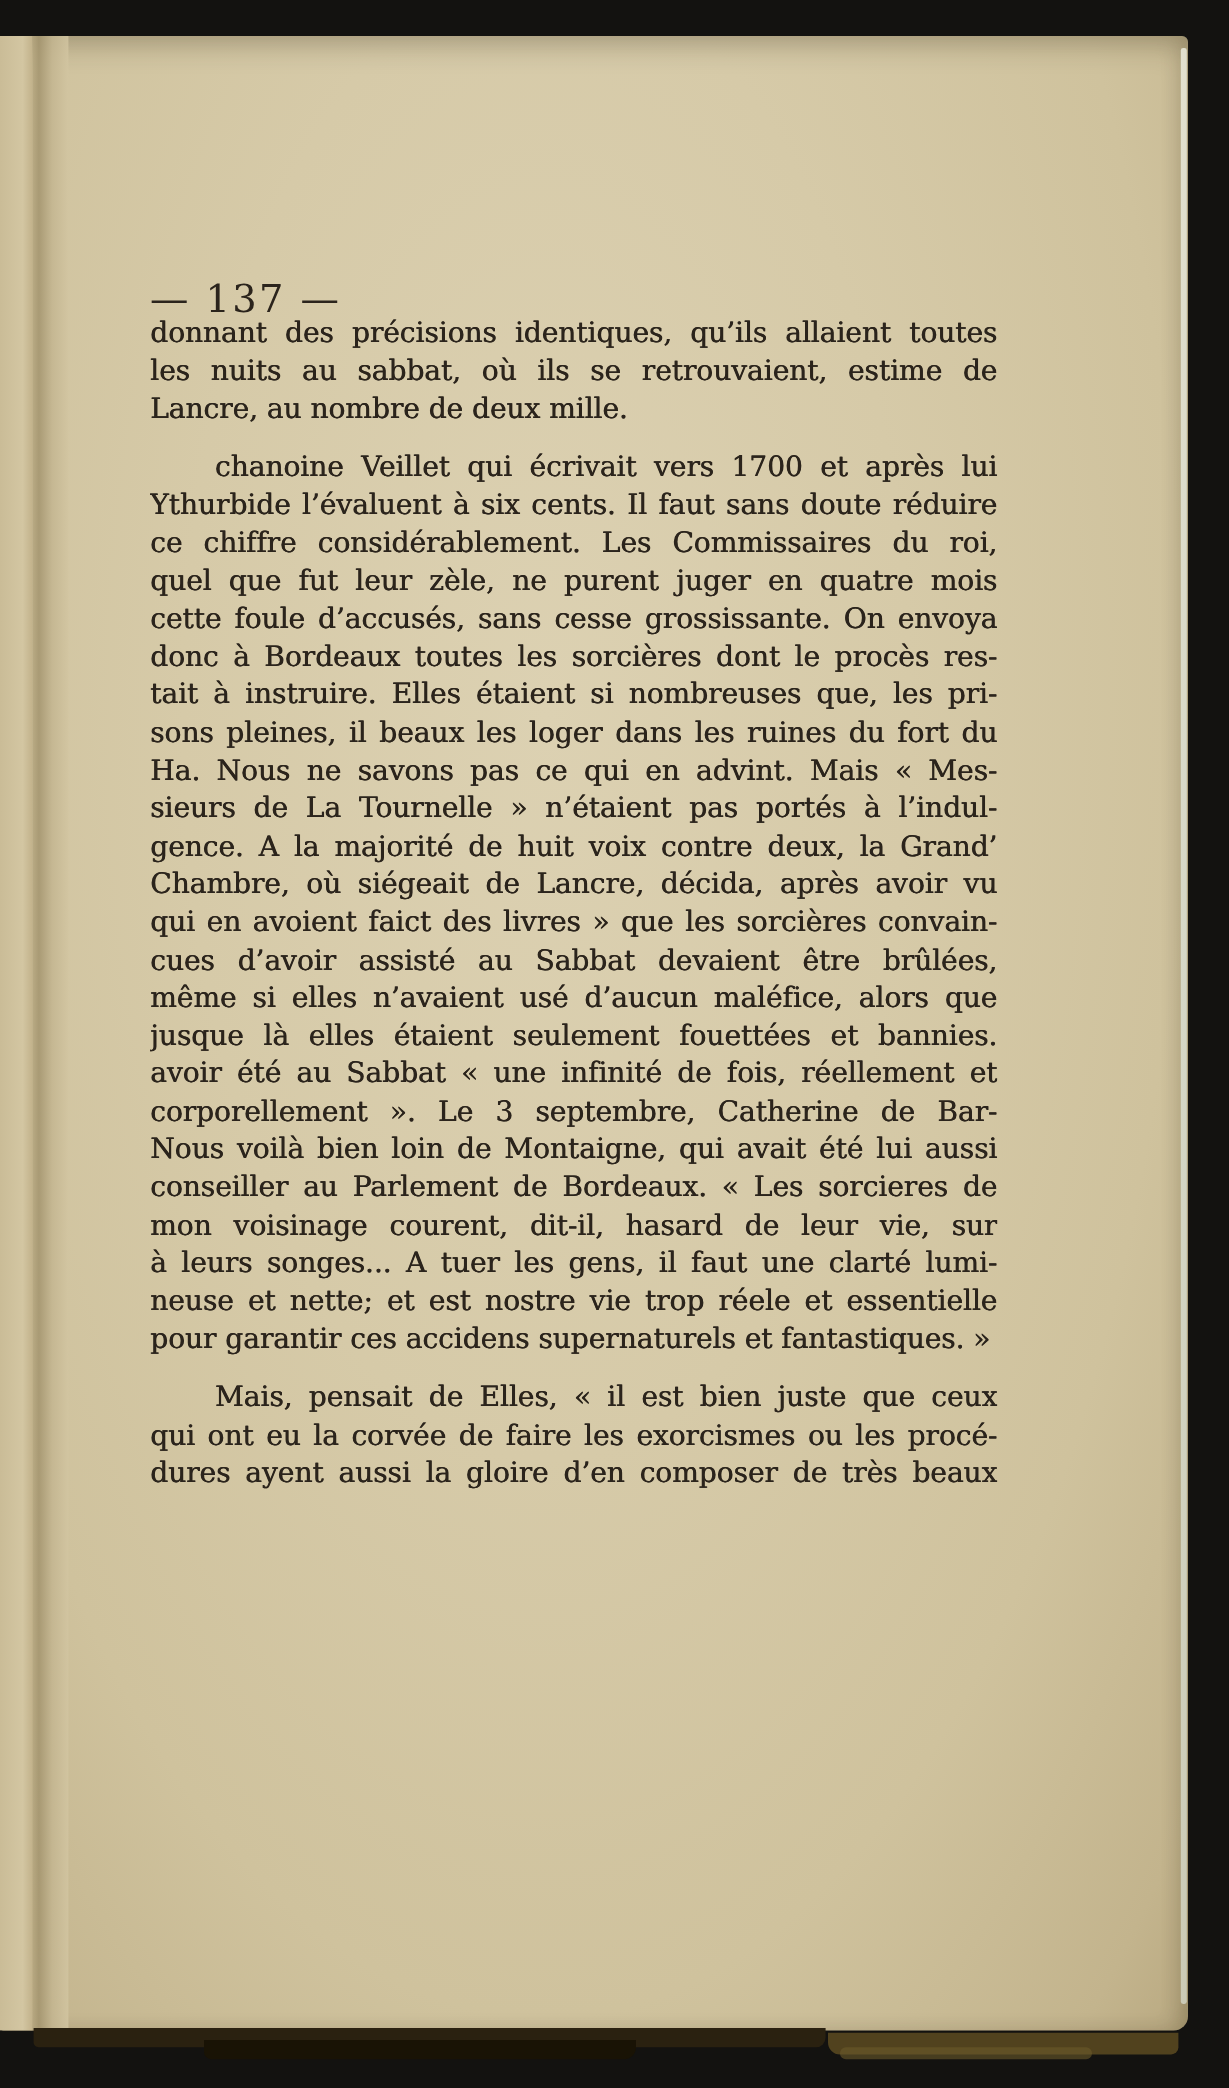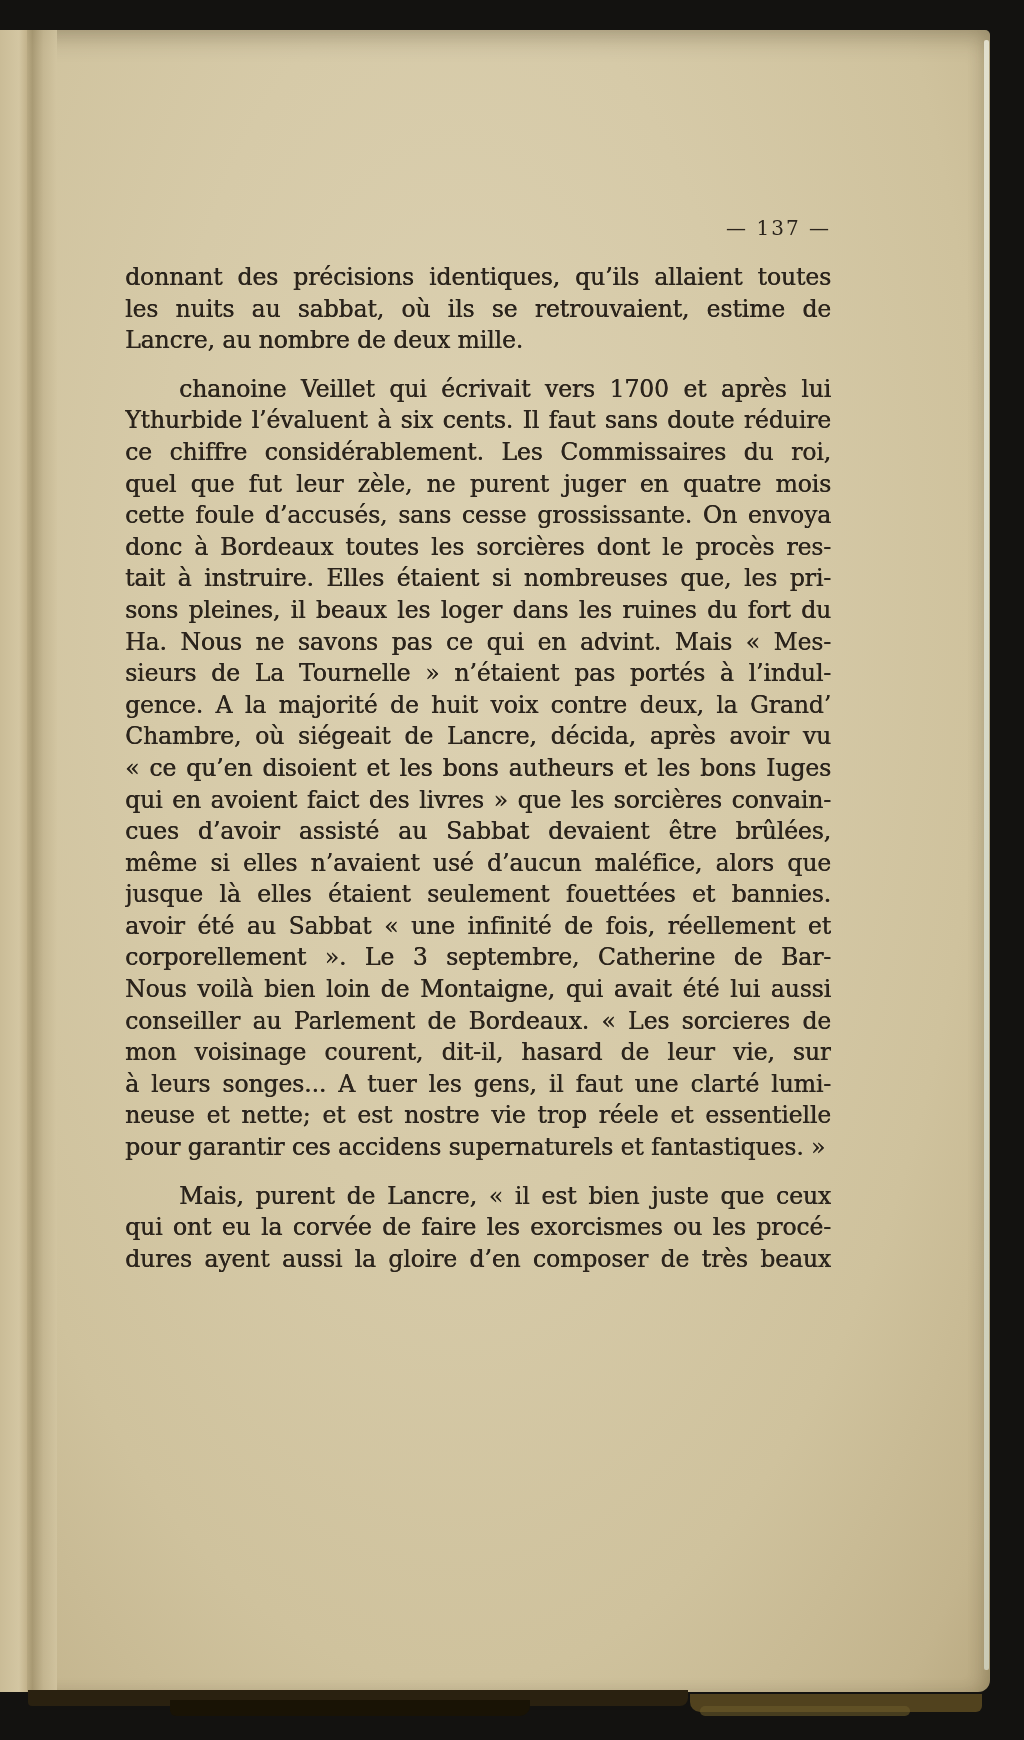--- a/index.html
+++ b/index.html
@@ -54,24 +54,24 @@
   #stack2 { left: 690px; top: 1694px; width: 292px; height: 18px;
             background: #51421e; border-radius: 0 0 6px 10px; }
   #stack3 { left: 170px; top: 1700px; width: 360px; height: 16px;
             background: #191305; border-radius: 0 0 10px 6px; }
   #stack4 { left: 700px; top: 1706px; width: 210px; height: 10px;
             background: #6b5a2a; border-radius: 5px; opacity: .6; }
 
   
   #page-number {
     position: absolute;
-    left: 125px; top: 216px;
+    left: 125px; top: 230px;
     width: 706px;
-    text-align: right;
-    font-size: 20px;
+    text-align: left;
+    font-size: 32px;
     letter-spacing: 2px;
     color: var(--ink, #2b241c);
   }
   #text-block {
     position: absolute;
     left: 125px; top: 262px;
     width: 706px;
     color: var(--ink, #2b241c);
     font-size: 23.5px;
     letter-spacing: -0.1px;
@@ -115,33 +115,32 @@
         <div class="line">ce chiffre considérablement. Les Commissaires du roi,</div>
         <div class="line">quel que fut leur zèle, ne purent juger en quatre mois</div>
         <div class="line">cette foule d’accusés, sans cesse grossissante. On envoya</div>
         <div class="line">donc à Bordeaux toutes les sorcières dont le procès res-</div>
         <div class="line">tait à instruire. Elles étaient si nombreuses que, les pri-</div>
         <div class="line">sons pleines, il beaux les loger dans les ruines du fort du</div>
         <div class="line">Ha. Nous ne savons pas ce qui en advint. Mais « Mes-</div>
         <div class="line">sieurs de La Tournelle » n’étaient pas portés à l’indul-</div>
         <div class="line">gence. A la majorité de huit voix contre deux, la Grand’</div>
         <div class="line">Chambre, où siégeait de Lancre, décida, après avoir vu</div>
-        <div class="line">« ce qu’en disoient et les bons autheurs et les bons Iuges</div>
         <div class="line">qui en avoient faict des livres » que les sorcières convain-</div>
         <div class="line">cues d’avoir assisté au Sabbat devaient être brûlées,</div>
         <div class="line">même si elles n’avaient usé d’aucun maléfice, alors que</div>
         <div class="line">jusque là elles étaient seulement fouettées et bannies.</div>
         <div class="line">avoir été au Sabbat « une infinité de fois, réellement et</div>
         <div class="line">corporellement ». Le 3 septembre, Catherine de Bar-</div>
         <div class="line">Nous voilà bien loin de Montaigne, qui avait été lui aussi</div>
         <div class="line">conseiller au Parlement de Bordeaux. « Les sorcieres de</div>
         <div class="line">mon voisinage courent, dit-il, hasard de leur vie, sur</div>
         <div class="line">à leurs songes... A tuer les gens, il faut une clarté lumi-</div>
         <div class="line">neuse et nette; et est nostre vie trop réele et essentielle</div>
         <div class="line last">pour garantir ces accidens supernaturels et fantastiques. »</div>
       </div>
       <div class="para indent">
-        <div class="line">Mais, purent de Lancre, « il est bien juste que ceux</div>
+        <div class="line">Mais, pensait de Elles, « il est bien juste que ceux</div>
         <div class="line">qui ont eu la corvée de faire les exorcismes ou les procé-</div>
         <div class="line">dures ayent aussi la gloire d’en composer de très beaux</div>
       </div>
     </div>
 </div>
 
 </body></html>

